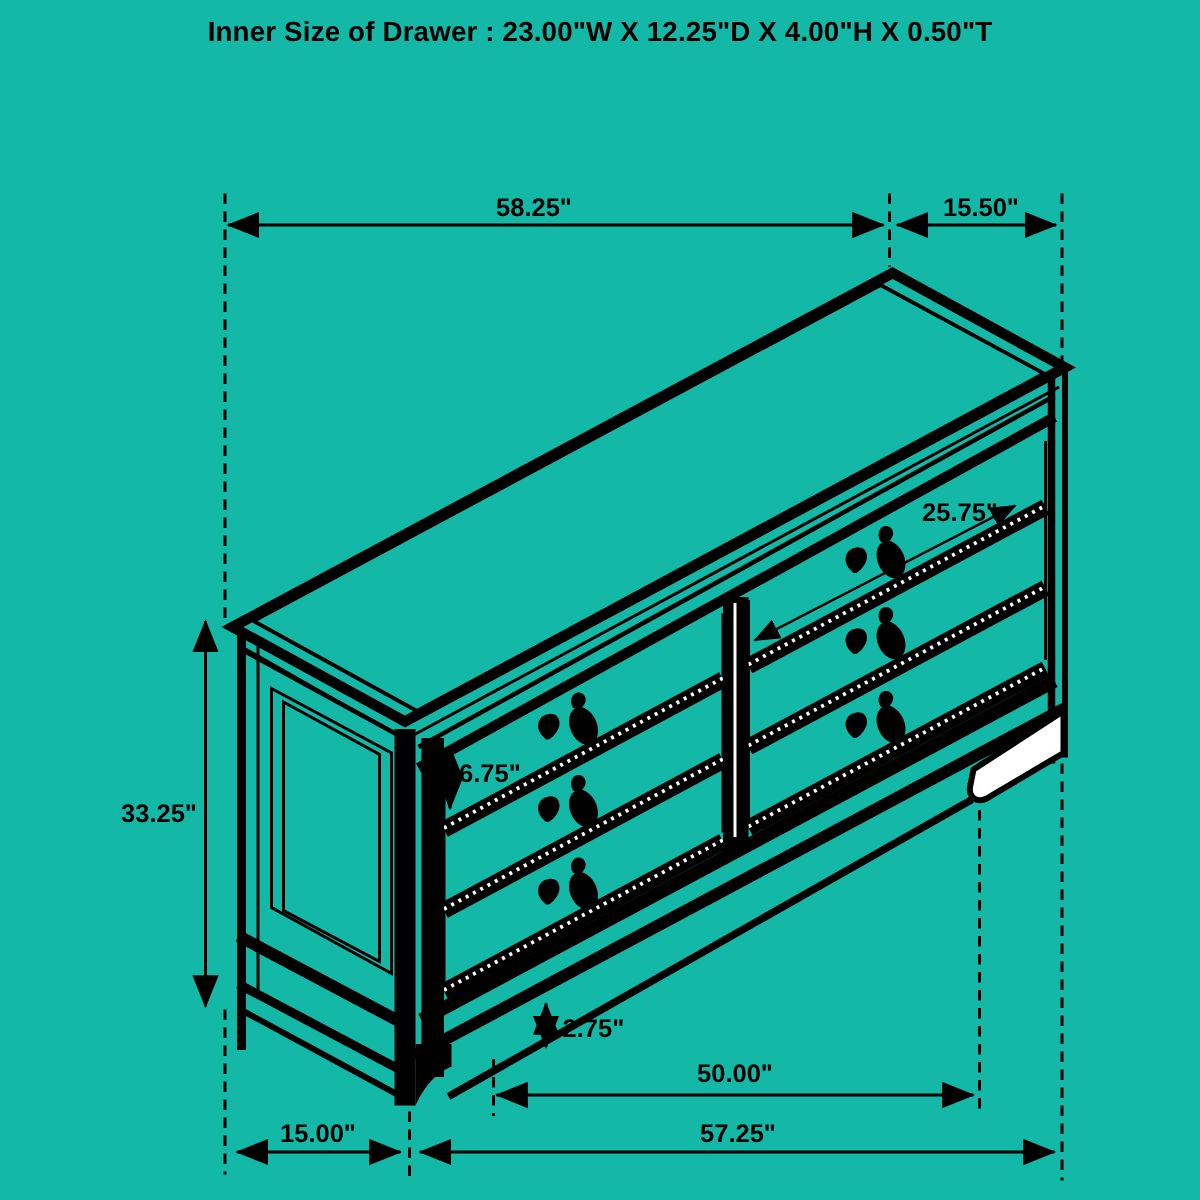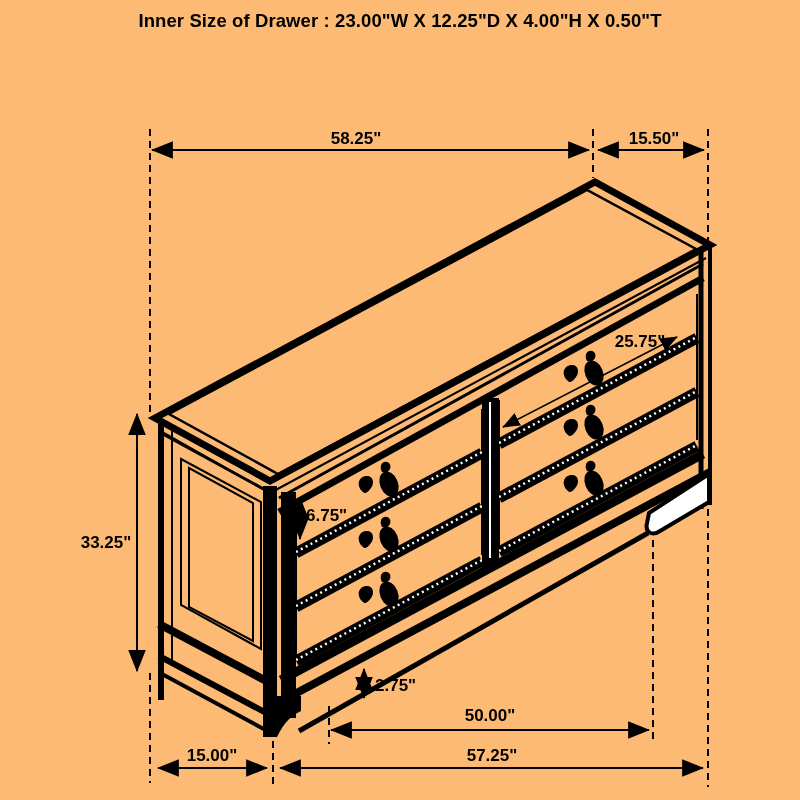--- a/index.html
+++ b/index.html
@@ -1,19 +1,19 @@
 <!DOCTYPE html>
 <html><head>
 <meta charset="utf-8">
 <style>
   html,body{margin:0;padding:0;background:#ffffff;}
   .page{
     position:relative;
     width:800px;height:800px;
-    background:#fdba74;
+    background:#14b8a6;
     font-family:"Liberation Sans", sans-serif;
     overflow:hidden;
   }
   .diagram-title{
     position:absolute;
     top:10px;left:0;width:100%;
     text-align:center;
     font-size:18.5px;
     font-weight:bold;
     color:#000;

